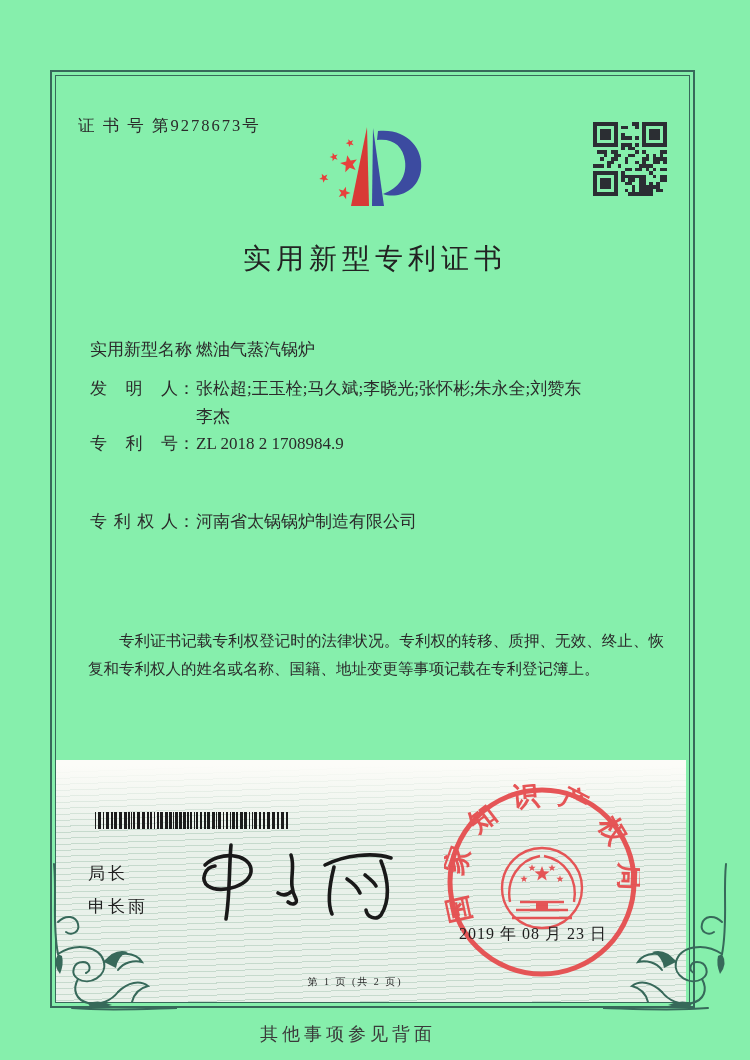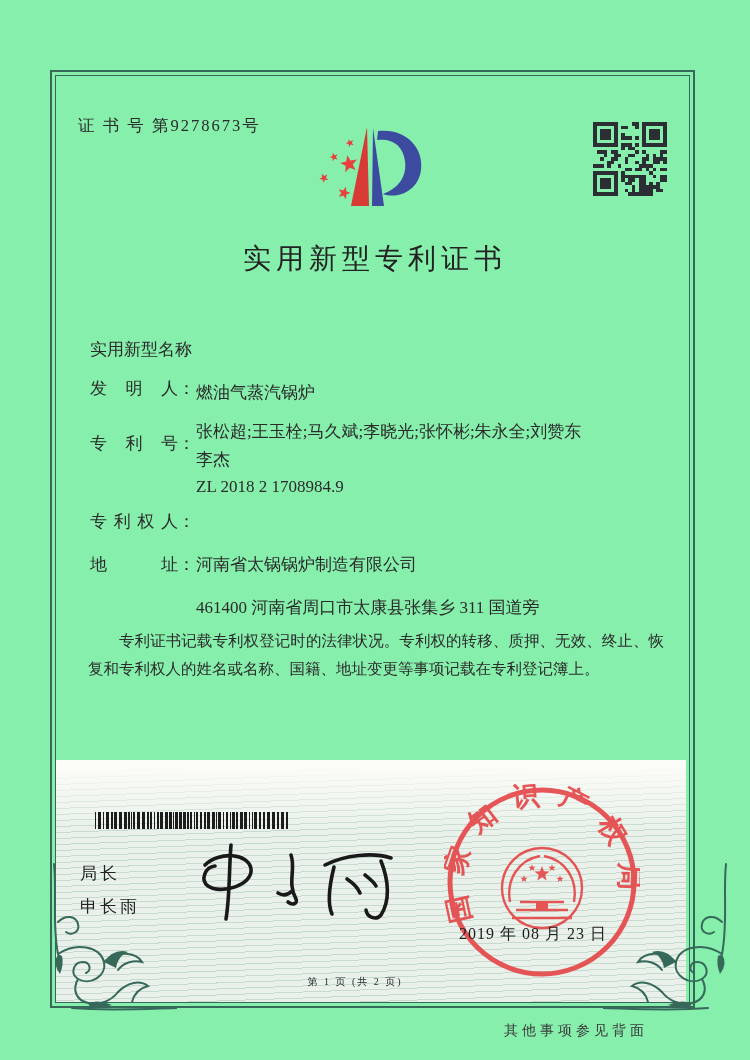--- a/index.html
+++ b/index.html
@@ -23,42 +23,42 @@
   
   .cert-no{position:absolute; left:78px; top:115px; font-size:16.5px; letter-spacing:2px; z-index:5;}
   .logo{position:absolute; left:300px; top:100px; width:160px; height:130px; z-index:5;}
   .qr{position:absolute; left:593px; top:122px; width:74px; height:74px; z-index:5;}
   .title{position:absolute; left:0; width:750px; top:240px; text-align:center;
     font-size:28px; font-weight:500; letter-spacing:5px; color:#222; z-index:5;}
   
   .row{position:absolute; left:90px; font-size:17px; line-height:28px; z-index:5; white-space:nowrap;}
   .f-label{display:inline-block; width:88px; text-align:justify; text-align-last:justify; vertical-align:top;}
   .colon{display:inline-block; width:16px; vertical-align:top;}
-  .f-value{display:inline-block; margin-left:2px; vertical-align:top; white-space:pre-line; max-width:470px;margin-top:43px;}
+  .f-value{display:inline-block; margin-left:2px; vertical-align:top; white-space:pre-line; max-width:470px;}
   .row.r1{top:336px}.row.r2{top:375px}.row.r3{top:430px}.row.r4{top:468px}
   .row.r5{top:508px}.row.r6{top:551px}.row.r7{top:594px}
   .pair2{position:absolute; left:283px; top:0;}
   
   .paras{position:absolute; left:88px; top:627px; width:576px; z-index:5;
     font-size:15.5px; line-height:1.82; text-align:justify;}
   .paras p{margin:0; text-indent:2em;}
   
   .barcode{position:absolute; left:95px; top:812px; width:196px; height:17px; z-index:5;}
-  .signer{position:absolute; left:80px; top:862px; z-index:6;
+  .signer{position:absolute; left:88px; top:862px; z-index:6;
     font-family:"Liberation Sans","DejaVu Sans",sans-serif; font-size:17px; letter-spacing:3px; color:#222;}
   .signer div{margin-bottom:10px;}
   .signature{position:absolute; left:175px; top:835px; width:245px; height:90px; z-index:6;}
   .seal{position:absolute; left:444px; top:784px; width:196px; height:196px; z-index:5; opacity:.92;}
   .seal-date{position:absolute; left:459px; top:924px; z-index:6; font-size:16px; letter-spacing:1px; color:#1e1e1e; white-space:nowrap;}
   .page-num{position:absolute; left:50px; width:610px; top:975px; text-align:center; font-size:10px; letter-spacing:2px; z-index:5;}
   .flourish{position:absolute; z-index:4; pointer-events:none;}
   .flourish.bl{left:42px; top:862px;}
   .flourish.br{right:42px; top:862px; transform:scaleX(-1);}
-  .back-note{position:absolute; left:48px; width:600px; top:1022px; text-align:right;
-    font-size:14px; letter-spacing:4px; color:#3a3a3a; z-index:5;}
+  .back-note{position:absolute; left:48px; width:600px; top:1022px; text-align:center;
+    font-size:18px; letter-spacing:4px; color:#3a3a3a; z-index:5;}
 </style>
 </head>
 <body>
 
 <div class="page">
 
   <div class="green-zone">
     <div class="fade"></div>
   </div>
 
@@ -258,23 +258,20 @@
   <div class="row r2">
     <span class="f-label">发明人</span><span class="colon">：</span><span class="f-value">张松超;王玉栓;马久斌;李晓光;张怀彬;朱永全;刘赞东
 李杰</span>
   </div>
   <div class="row r3">
     <span class="f-label">专利号</span><span class="colon">：</span><span class="f-value">ZL 2018 2 1708984.9</span>
   </div>
   <div class="row r5">
     <span class="f-label">专利权人</span><span class="colon">：</span><span class="f-value">河南省太锅锅炉制造有限公司</span>
   </div>
-  <div class="row r6">
-    <span class="f-label">地址</span><span class="colon">：</span><span class="f-value">461400 河南省周口市太康县张集乡 311 国道旁</span>
-  </div>
 
   <div class="paras">
     <p>专利证书记载专利权登记时的法律状况。专利权的转移、质押、无效、终止、恢复和专利权人的姓名或名称、国籍、地址变更等事项记载在专利登记簿上。</p>
   </div>
 
   <svg class="barcode" viewBox="0 0 196 17" preserveAspectRatio="none" shape-rendering="crispEdges">
     <g id="barcode-bars" fill="#1c1c1c">
         <rect x="0" y="0" width="1" height="17"></rect>
         <rect x="3" y="0" width="3" height="17"></rect>
         <rect x="8" y="0" width="1" height="17"></rect>

